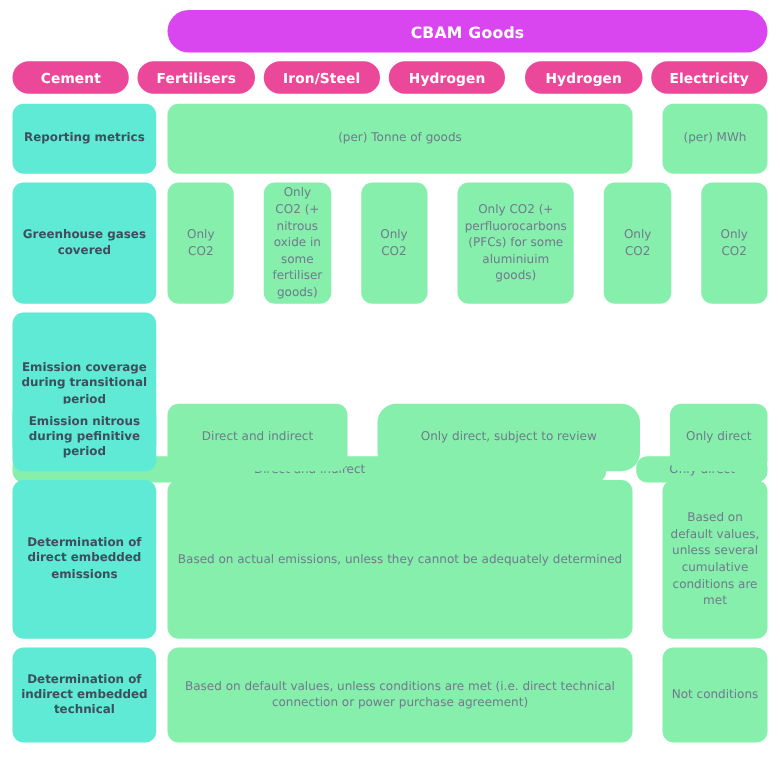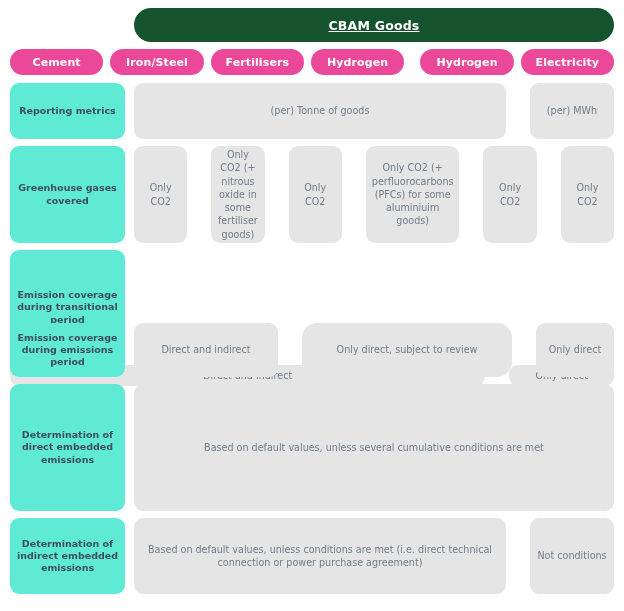--- a/index.html
+++ b/index.html
@@ -30,30 +30,29 @@
     height: 34px;
     margin-bottom: 7px;
   }
   .banner-spacer {
     width: 115px;
     flex: 0 0 115px;
     margin-right: 9px;
   }
   .banner {
     flex: 1 1 auto;
-    background: #14532d;
+    background: #d946ef;
     border-radius: 17px;
     color: #ffffff;
     font-size: 12.5px;
     font-weight: bold;
     letter-spacing: 0.2px;
     display: flex;
     align-items: center;
     justify-content: center;
-    text-decoration: underline;
   }
 
   
   .head-row {
     display: flex;
     height: 26px;
     margin-bottom: 8px;
   }
   .pill {
     border-radius: 13px;
@@ -100,21 +99,21 @@
     padding: 3px 6px;
     box-sizing: border-box;
   }
 
   .cells {
     flex: 1 1 auto;
     display: flex;
   }
 
   .cell {
-    background: #e5e5e5;
+    background: #86efac;
     border-radius: 9px;
     color: #6F7C8C;
     font-size: 9.5px;
     line-height: 1.38;
     text-align: center;
     display: flex;
     align-items: center;
     justify-content: center;
     padding: 4px 6px;
     box-sizing: border-box;
@@ -138,22 +137,22 @@
 <div class="matrix">
 
   <div class="banner-row">
     <div class="banner-spacer"></div>
     <div class="banner">CBAM Goods</div>
   </div>
 
   <div class="head-row">
     <div class="cells">
       <div class="pill pill-goods cell-head" style="flex:1 1 0;">Cement</div>
+      <div class="pill pill-goods cell-head" style="flex:1 1 0;margin-left:7px;">Fertilisers</div>
       <div class="pill pill-goods cell-head" style="flex:1 1 0;margin-left:7px;">Iron/Steel</div>
-      <div class="pill pill-goods cell-head" style="flex:1 1 0;margin-left:7px;">Fertilisers</div>
       <div class="pill pill-goods cell-head" style="flex:1 1 0;margin-left:7px;">Hydrogen</div>
       <div class="pill pill-goods cell-head" style="flex:1 1 0;margin-left:16px;">Hydrogen</div>
       <div class="pill pill-goods cell-head" style="flex:1 1 0;margin-left:7px;">Electricity</div>
     </div>
   </div>
 
   <div class="row h-rep">
     <div class="rowlabel">Reporting metrics</div>
     <div class="cells">
       <div class="cell cell-body" style="flex:5 1 0;">(per) Tonne of goods</div>
@@ -175,36 +174,37 @@
 
   <div class="row h-tran">
     <div class="rowlabel">Emission coverage during transitional period</div>
     <div class="cells">
       <div class="cell cell-body" style="flex:5 1 0;">Direct and indirect</div>
       <div class="cell cell-body" style="flex:1 1 0;">Only direct</div>
     </div>
   </div>
 
   <div class="row h-pef">
-    <div class="rowlabel">Emission coverage during emissions period</div>
+    <div class="rowlabel">Emission nitrous during pefinitive period</div>
     <div class="cells">
       <div class="cell cell-body" style="flex:2 1 0;">Direct and indirect</div>
       <div class="cell cell-body" style="flex:3 1 0;border-radius:15px;">Only direct, subject to review</div>
       <div class="cell cell-body" style="flex:1 1 0;">Only direct</div>
     </div>
   </div>
 
   <div class="row h-dir">
     <div class="rowlabel">Determination of direct embedded emissions</div>
     <div class="cells">
+      <div class="cell cell-body" style="flex:5 1 0;">Based on actual emissions, unless they cannot be adequately determined</div>
       <div class="cell cell-body" style="flex:1 1 0;">Based on default values, unless several cumulative conditions are met</div>
     </div>
   </div>
 
   <div class="row h-ind">
-    <div class="rowlabel">Determination of indirect embedded emissions</div>
+    <div class="rowlabel">Determination of indirect embedded technical</div>
     <div class="cells">
       <div class="cell cell-body" style="flex:5 1 0;">Based on default values, unless conditions are met (i.e. direct technical connection or power purchase agreement)</div>
       <div class="cell cell-body" style="flex:1 1 0;">Not conditions</div>
     </div>
   </div>
 
 </div>
 
 </body></html>

